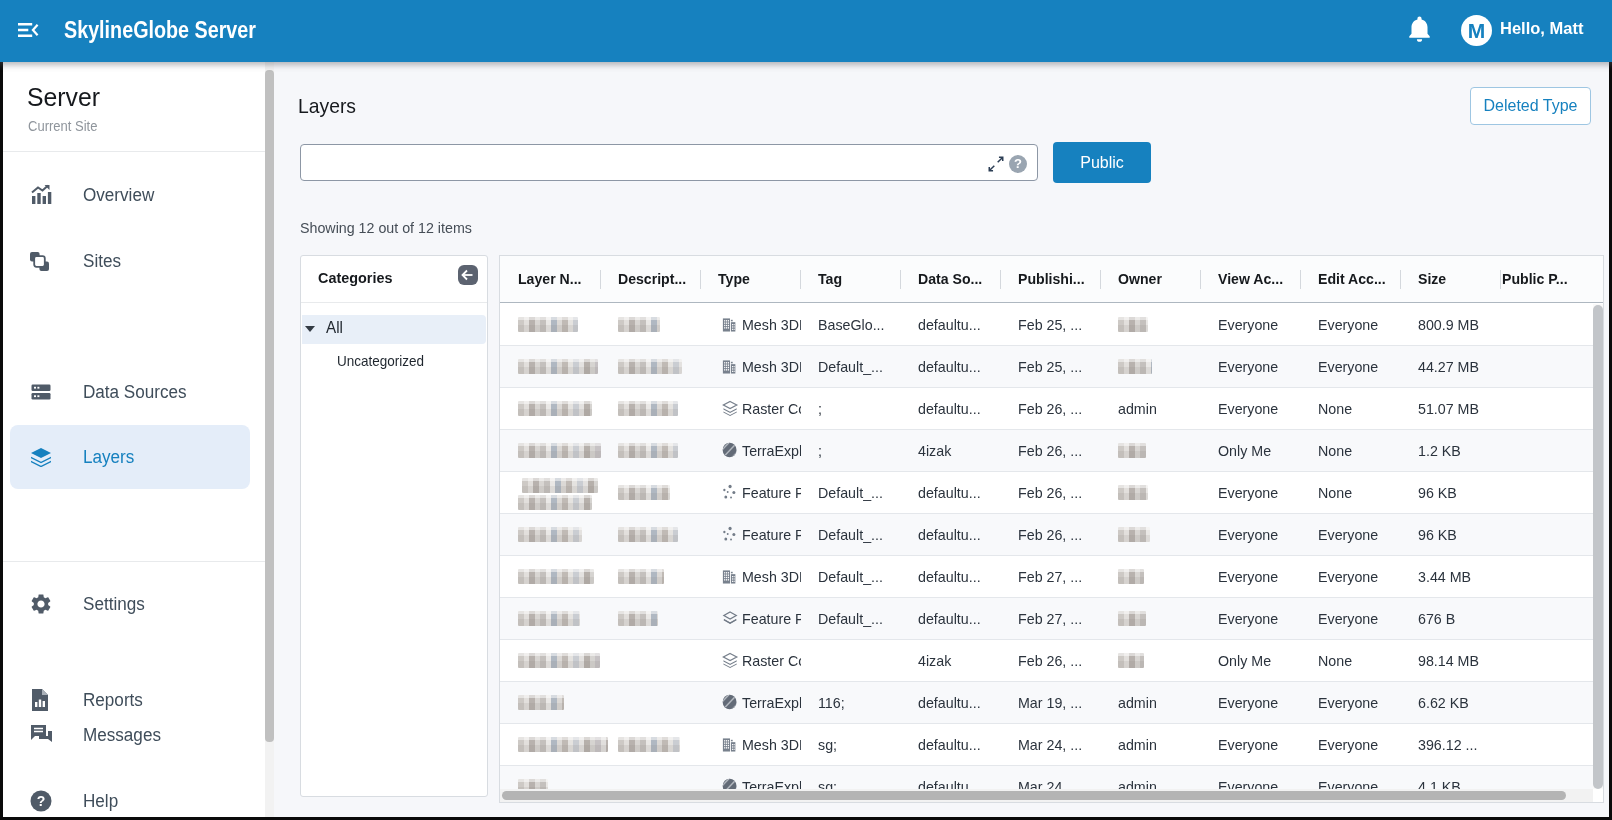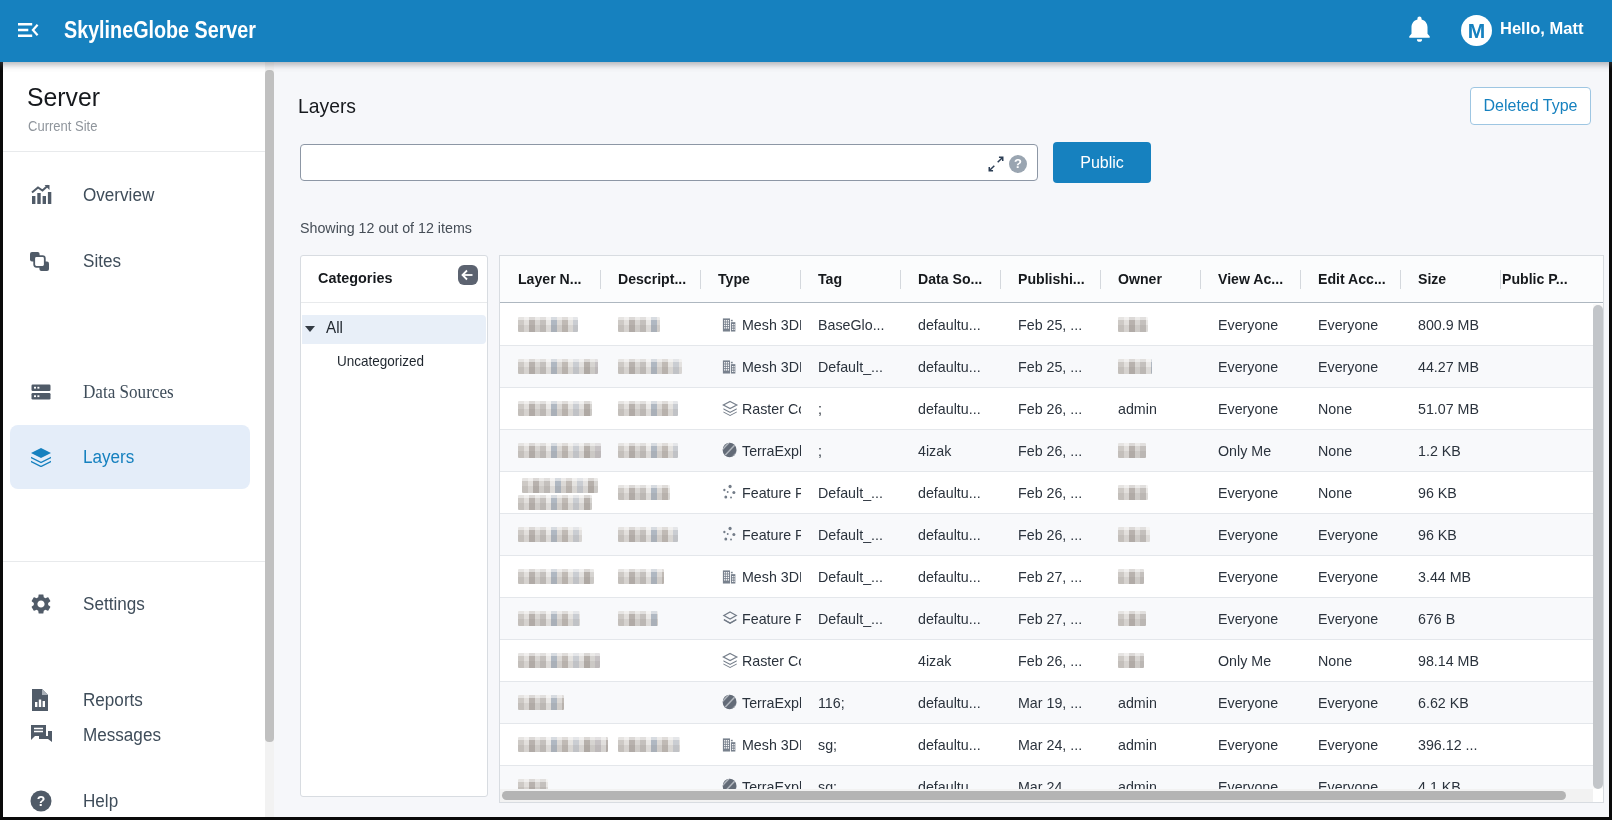--- a/index.html
+++ b/index.html
@@ -96,21 +96,21 @@
     <svg width="24" height="24" viewBox="0 0 24 24" fill="#505b68">
         <rect x="3" y="13" width="3.4" height="8"></rect>
         <rect x="8.3" y="10" width="3.4" height="11"></rect>
         <rect x="13.6" y="13" width="3.4" height="8"></rect>
         <rect x="18.9" y="9" width="3.4" height="12"></rect>
         <path d="M3 9.5 L9 4.5 L13.5 7.5 L19 2.5" stroke="#505b68" stroke-width="2" fill="none"></path>
         <path d="M15.5 2 L20.5 2 L20.5 7 Z"></path>
       </svg>
     <span>Overview</span>
   </div>
-  <div class="mi" style="top:300px;font-family:Liberation Serif, serif;">
+  <div class="mi" style="top:300px;">
     <svg width="24" height="24" viewBox="0 0 24 24" fill="#505b68">
         <rect x="2.5" y="4.5" width="19" height="6.4" rx="1.2"></rect>
         <rect x="2.5" y="13" width="19" height="6.4" rx="1.2"></rect>
         <rect x="5" y="6.8" width="2" height="1.8" fill="#fff"></rect>
         <rect x="8.4" y="6.8" width="2" height="1.8" fill="#fff"></rect>
         <rect x="5" y="15.3" width="2" height="1.8" fill="#fff"></rect>
         <rect x="8.4" y="15.3" width="2" height="1.8" fill="#fff"></rect>
       </svg>
     <span>Data Sources</span>
   </div>

